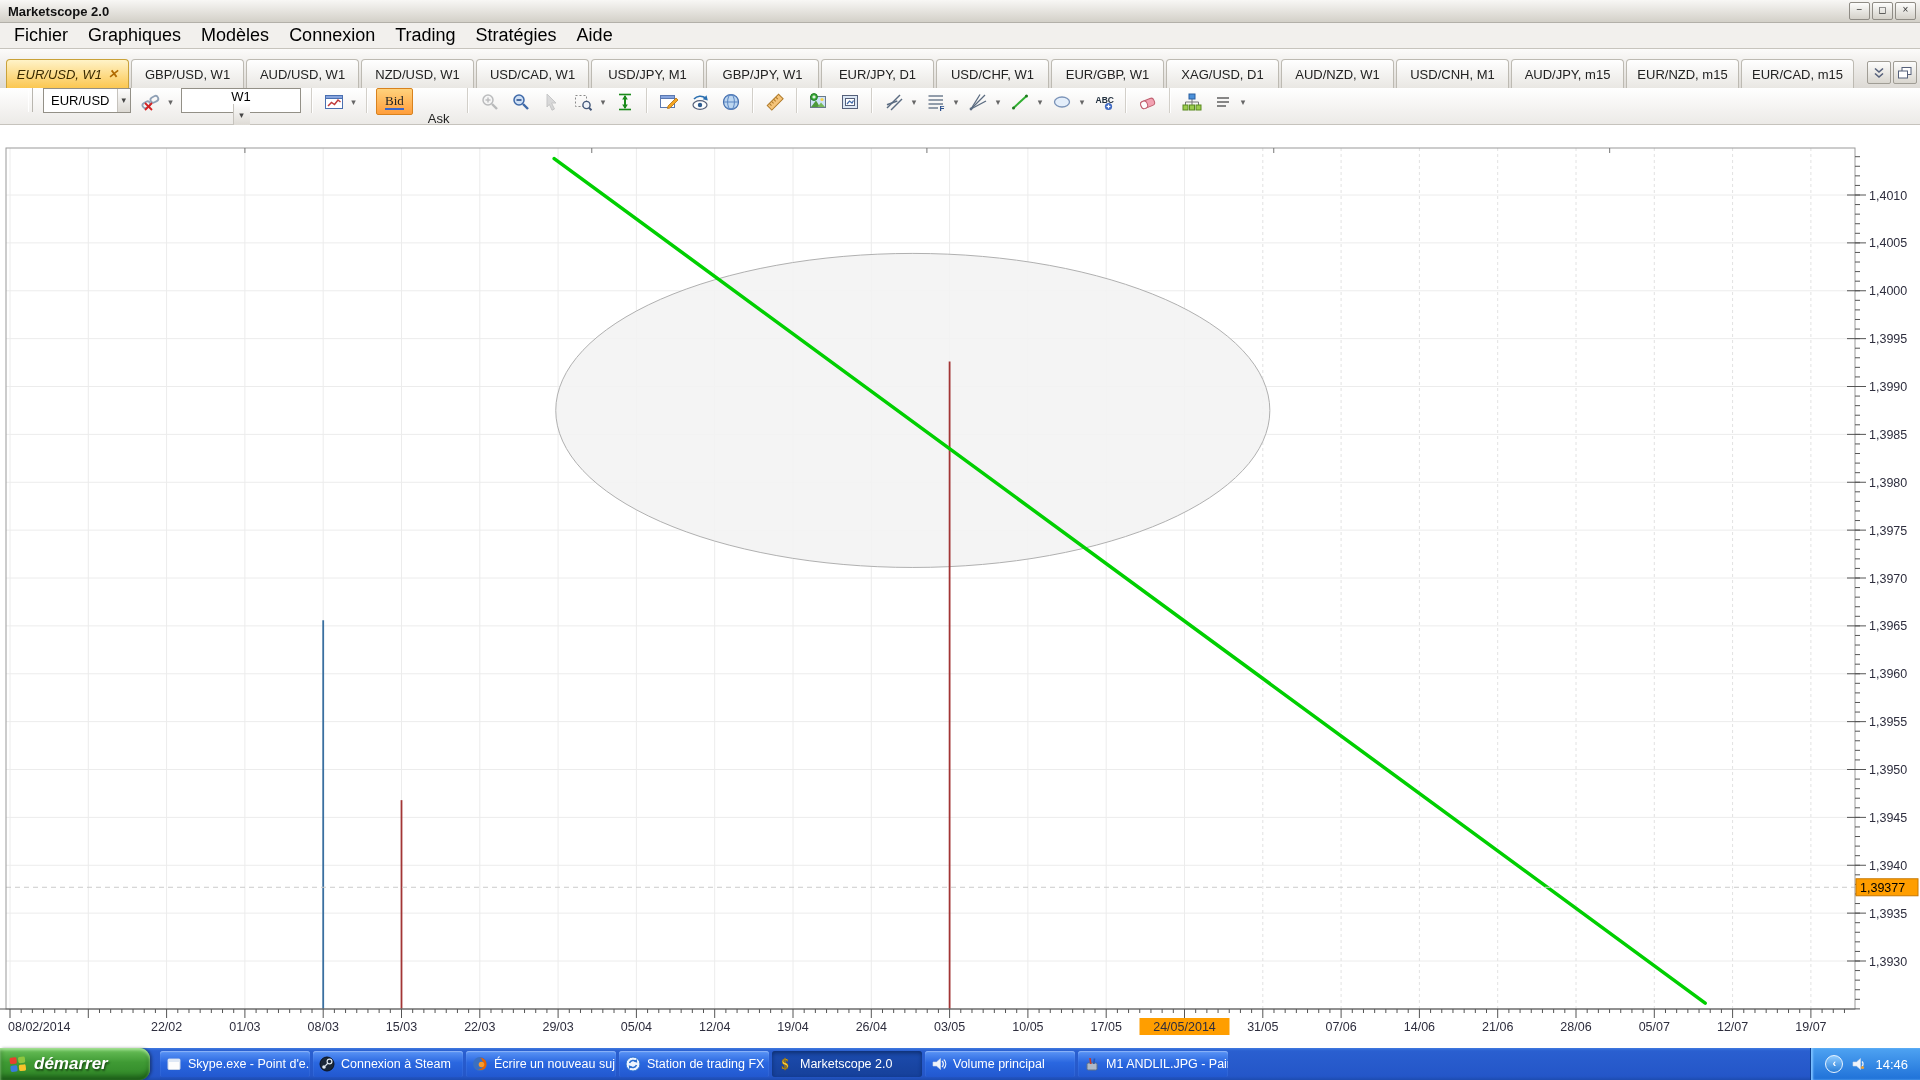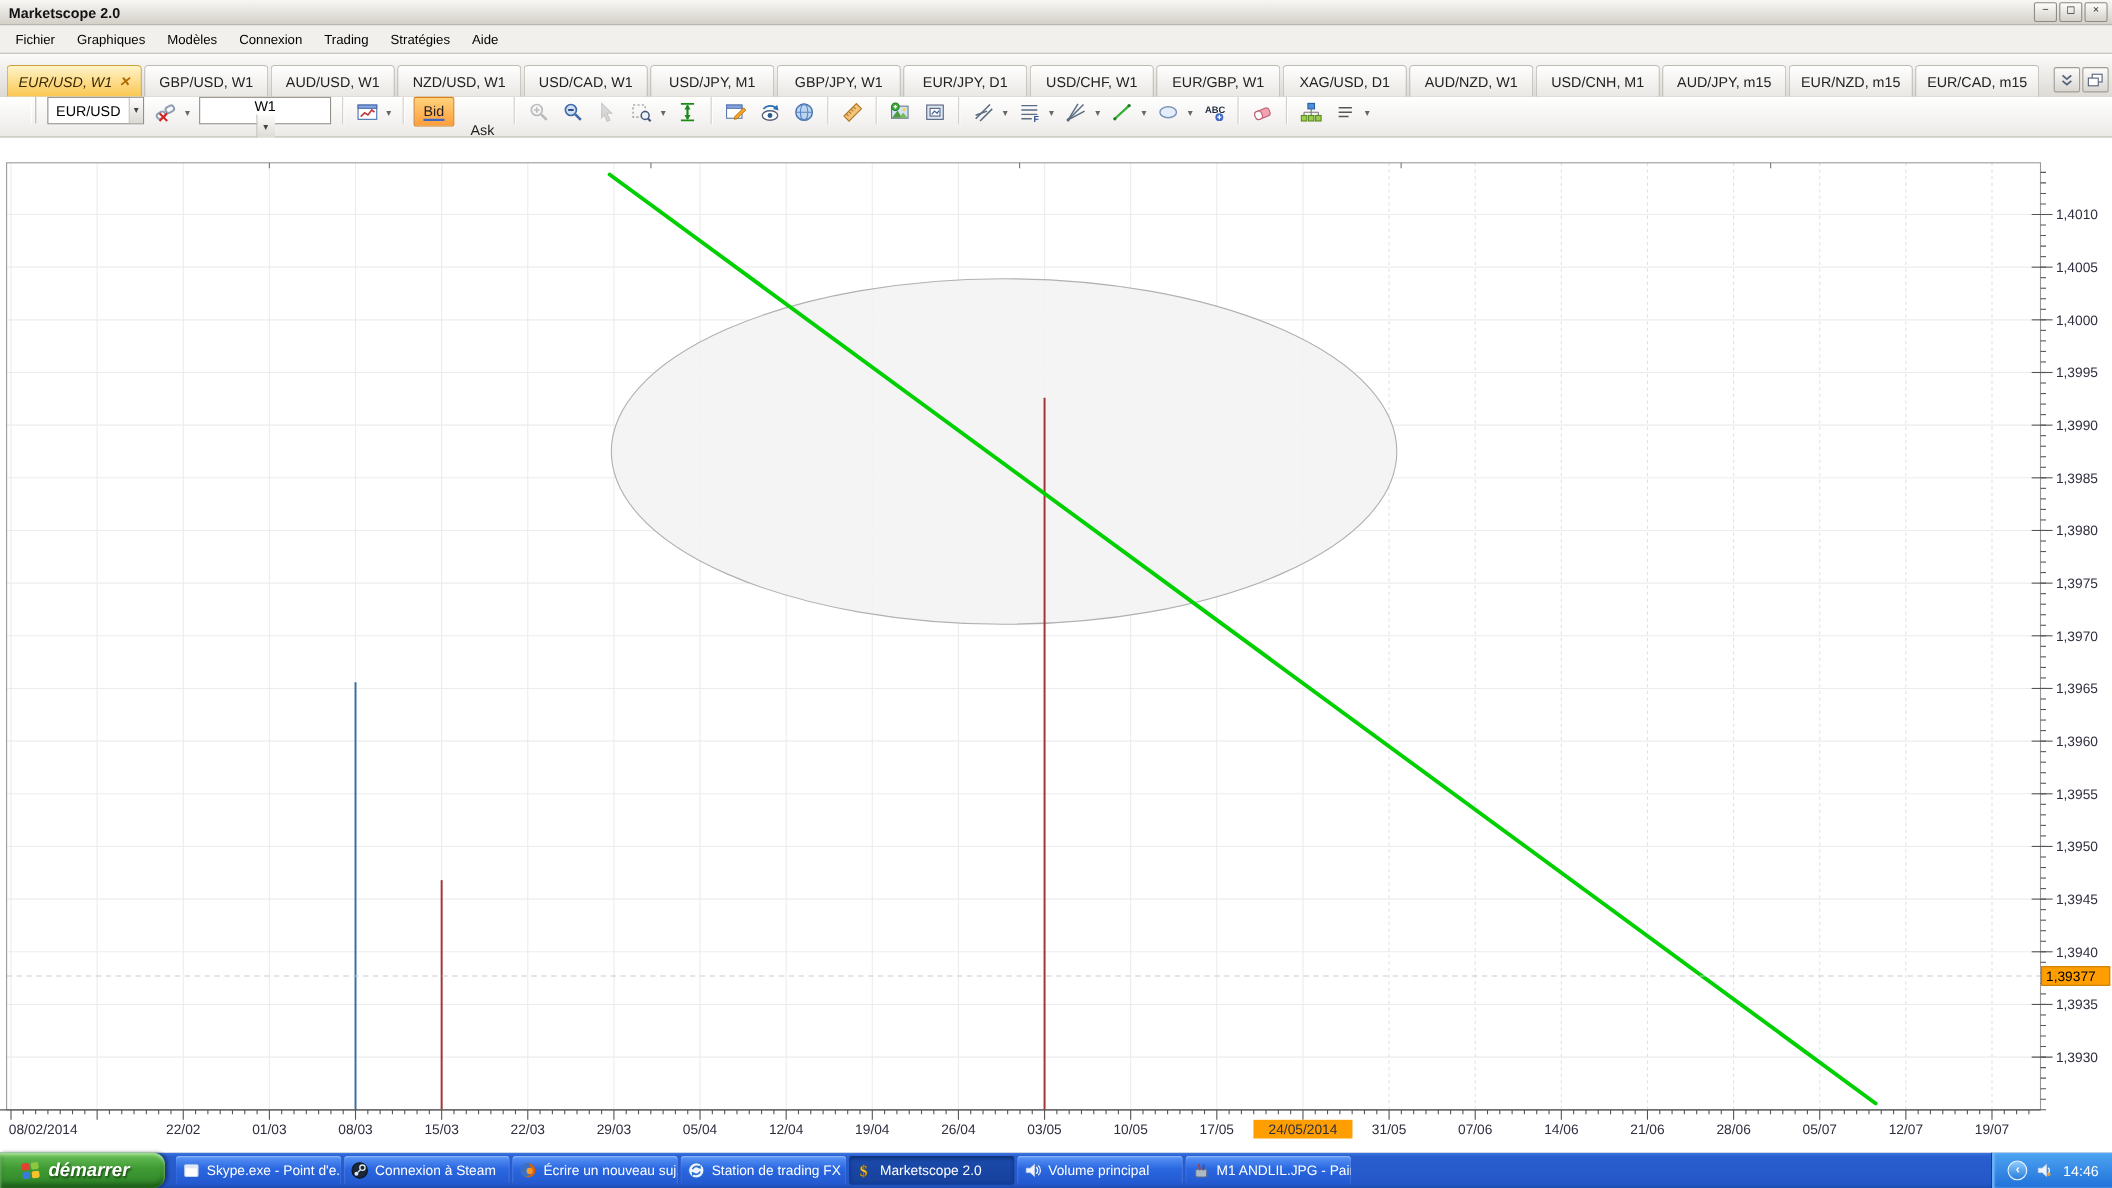--- a/index.html
+++ b/index.html
@@ -10,21 +10,21 @@
     background:linear-gradient(#f8f7f5,#d3d0c8);border-bottom:1px solid #b3b0a9;
     display:flex;align-items:center;}
   .titlebar .title{font-size:13px;font-weight:bold;color:#111;padding-left:8px;}
   .win-controls{margin-left:auto;display:flex;gap:2px;padding-right:4px;}
   .win-btn{width:19px;height:16px;background:linear-gradient(#fdfdfc,#d4d1c9);
     border:1px solid #8f8c85;border-radius:2px;font-size:10px;line-height:14px;
     text-align:center;color:#333;}
   
   .menubar{position:absolute;top:23px;left:0;right:0;height:25px;background:#f2f0ed;
     display:flex;align-items:center;padding-left:4px;}
-  .menu-item{font-size:12px;color:#000;padding:3px 10px;}
+  .menu-item{font-size:18px;color:#000;padding:3px 10px;}
   
   .tabbar{position:absolute;top:48px;left:0;right:0;height:40px;
     background:linear-gradient(#fcfbfa,#dcd9d4);border-top:1px solid #c7c4bd;}
   .tabbar::after{content:"";position:absolute;left:0;right:0;bottom:0;height:1px;background:#aaa79f;}
   .tabs{position:absolute;left:6px;bottom:1px;display:flex;height:29px;}
   .tab{flex:0 0 111px;margin-right:2px;border:1px solid #bdbab2;border-bottom:none;
     border-radius:4px 4px 0 0;background:linear-gradient(#ffffff,#e9e7e3);
     font-size:13px;color:#222;display:flex;align-items:center;justify-content:center;gap:6px;
     white-space:nowrap;overflow:hidden;}
   .tab.active{flex:0 0 121px;background:linear-gradient(#fff3c8,#fbc751);
@@ -43,30 +43,30 @@
   .combo .dd{width:16px;height:100%;border-left:1px solid #c6c3bd;
     background:linear-gradient(#fdfdfd,#dcd9d3);text-align:center;font-size:9px;line-height:22px;color:#444;}
   .tgroup{display:flex;align-items:center;}
   .tbtn{width:29px;height:27px;display:flex;align-items:center;justify-content:center;}
   .tbtn.disabled{opacity:.42;filter:grayscale(.8);}
   .dd-arrow{width:11px;height:27px;font-size:9px;color:#666;display:flex;align-items:center;justify-content:center;}
   .sep{width:1px;height:25px;background:#d2cfc9;margin:0 5px;box-shadow:1px 0 0 #fff;}
   .toggle{height:25px;padding:0 8px;display:flex;align-items:center;font-size:13px;
     border:1px solid transparent;border-radius:2px;margin:0 2px;color:#222;}
   .toggle .lbl{border-bottom:2px solid #888;line-height:15px;}
-  .toggle.active{background:linear-gradient(#ffd27c,#ff9e3c);border-color:#d8821e;}
+  .toggle.active{background:linear-gradient(#ffd27c,#ff9e3c);border-color:#d8821e;font-family:Liberation Serif, serif;}
   
   .chart-svg{position:absolute;top:125px;left:0;}
   
   .taskbar{position:absolute;top:1048px;left:0;right:0;height:32px;display:flex;
     background:linear-gradient(#3f79e0 0%,#2a5fd0 9%,#2456c8 88%,#1d4cb0 100%);}
   .start-btn{width:150px;height:32px;border-radius:0 11px 11px 0;
     background:linear-gradient(#6cc25b,#3f9a34 45%,#2f8527);
     box-shadow:inset 0 2px 3px #a8e398,inset 0 -4px 5px #1c5c18,2px 0 3px rgba(0,0,0,.35);
-    display:flex;align-items:center;gap:7px;padding-left:19px;box-sizing:border-box;
+    display:flex;align-items:center;gap:7px;padding-left:9px;box-sizing:border-box;
     color:#fff;font-weight:bold;font-style:italic;font-size:17px;text-shadow:1px 2px 2px #1a4a14;}
   .tasks{display:flex;gap:3px;padding:3px 0 0 10px;}
   .task{width:150px;height:26px;border-radius:3px;box-sizing:border-box;
     background:linear-gradient(#5b95f6,#2a67e0 45%,#2258cf);
     box-shadow:inset 0 1px 1px #8cb4f8;color:#fff;font-size:12.5px;
     display:flex;align-items:center;gap:6px;padding:0 6px;overflow:hidden;white-space:nowrap;}
   .task.active{background:linear-gradient(#1c4cae,#16409a);box-shadow:inset 0 2px 4px #0d2d6e;}
   .task .ticon{flex:0 0 16px;height:16px;}
   .tray{margin-left:auto;display:flex;align-items:center;gap:8px;padding:0 12px 0 14px;
     background:linear-gradient(#4ea3f2,#1f71d8);border-left:1px solid #0d3f91;

